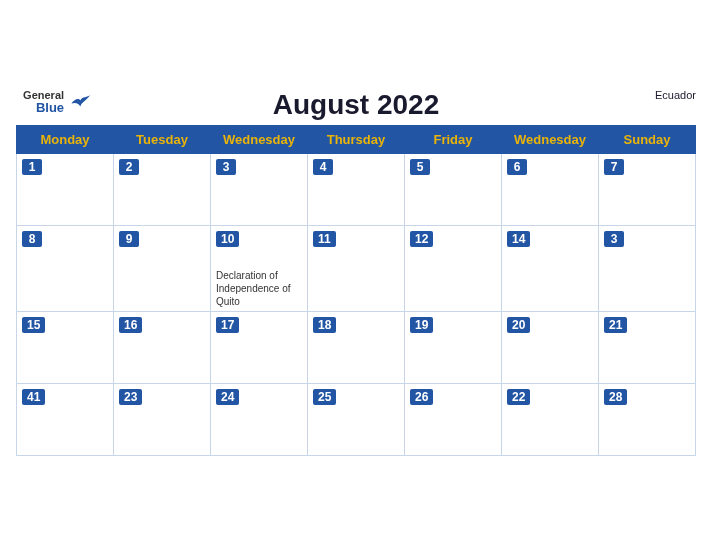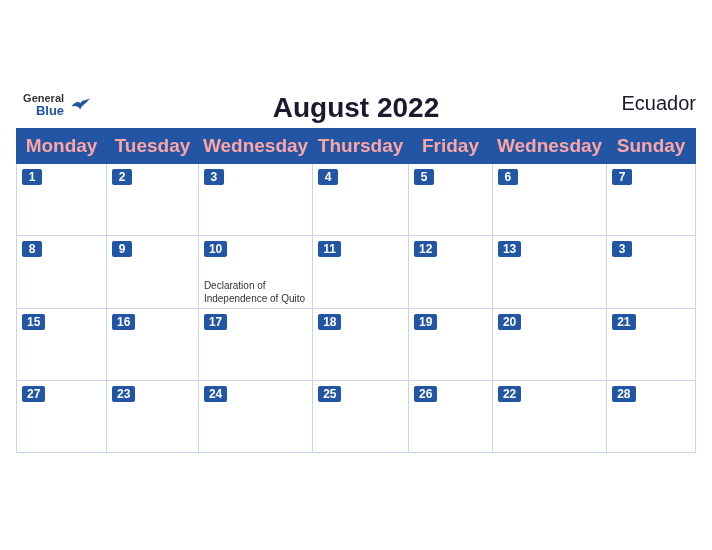--- a/index.html
+++ b/index.html
@@ -60,32 +60,32 @@
     .logo-row {
       display: flex;
       align-items: center;
       gap: 6px;
       text-align: right;
     }
     .country-label {
       position: absolute;
       right: 0;
       top: 0;
-      font-size: 20px;
+      font-size: 11px;
       color: #1a1a2e;
     }
     .calendar-table {
       width: 100%;
       border-collapse: collapse;
       border: 1.5px solid #2255a4;
     }
     .calendar-table th {
       background-color: #2255a4;
-      color: #fca5a5;
-      font-size: 19px;
+      color: #eab308;
+      font-size: 13px;
       font-weight: bold;
       padding: 6px 4px;
       text-align: center;
       border: 1px solid #2255a4;
     }
     .calendar-table td {
       border: 1px solid #c8d4e8;
       vertical-align: top;
       width: calc(100% / 7);
       height: 72px;
@@ -155,34 +155,34 @@
           <td><span class="day-num">5</span></td>
           <td><span class="day-num">6</span></td>
           <td><span class="day-num">7</span></td>
         </tr>
         <tr>
           <td><span class="day-num">8</span></td>
           <td><span class="day-num">9</span></td>
           <td><span class="day-num">10</span><div class="event-text">Declaration of Independence of Quito</div></td>
           <td><span class="day-num">11</span></td>
           <td><span class="day-num">12</span></td>
-          <td><span class="day-num">13</span></td>
+          <td><span class="day-num">14</span></td>
           <td><span class="day-num">3</span></td>
         </tr>
         <tr>
           <td><span class="day-num">15</span></td>
           <td><span class="day-num">16</span></td>
           <td><span class="day-num">17</span></td>
           <td><span class="day-num">18</span></td>
           <td><span class="day-num">19</span></td>
           <td><span class="day-num">20</span></td>
           <td><span class="day-num">21</span></td>
         </tr>
         <tr>
-          <td><span class="day-num">27</span></td>
+          <td><span class="day-num">41</span></td>
           <td><span class="day-num">23</span></td>
           <td><span class="day-num">24</span></td>
           <td><span class="day-num">25</span></td>
           <td><span class="day-num">26</span></td>
           <td><span class="day-num">22</span></td>
           <td><span class="day-num">28</span></td>
         </tr>
       </tbody>
   </table>
 </div>

